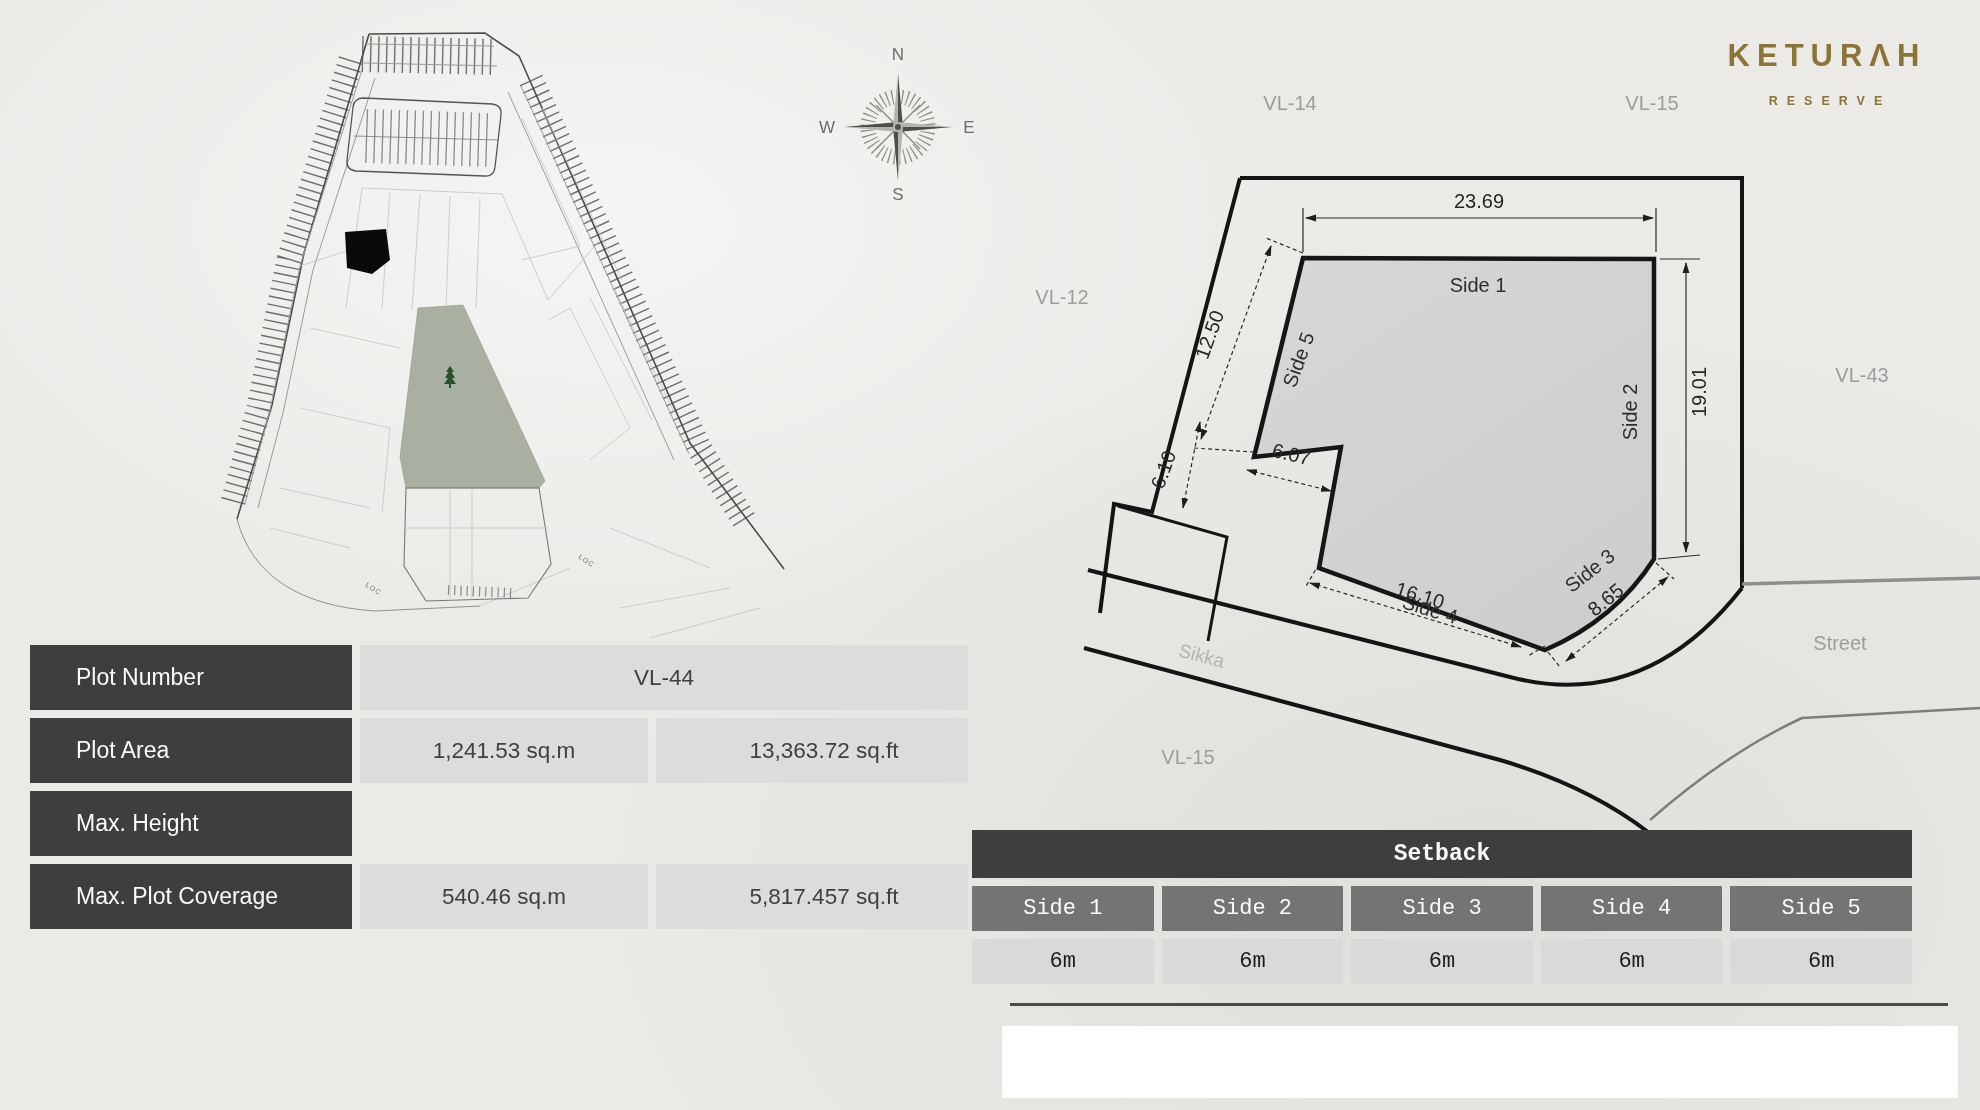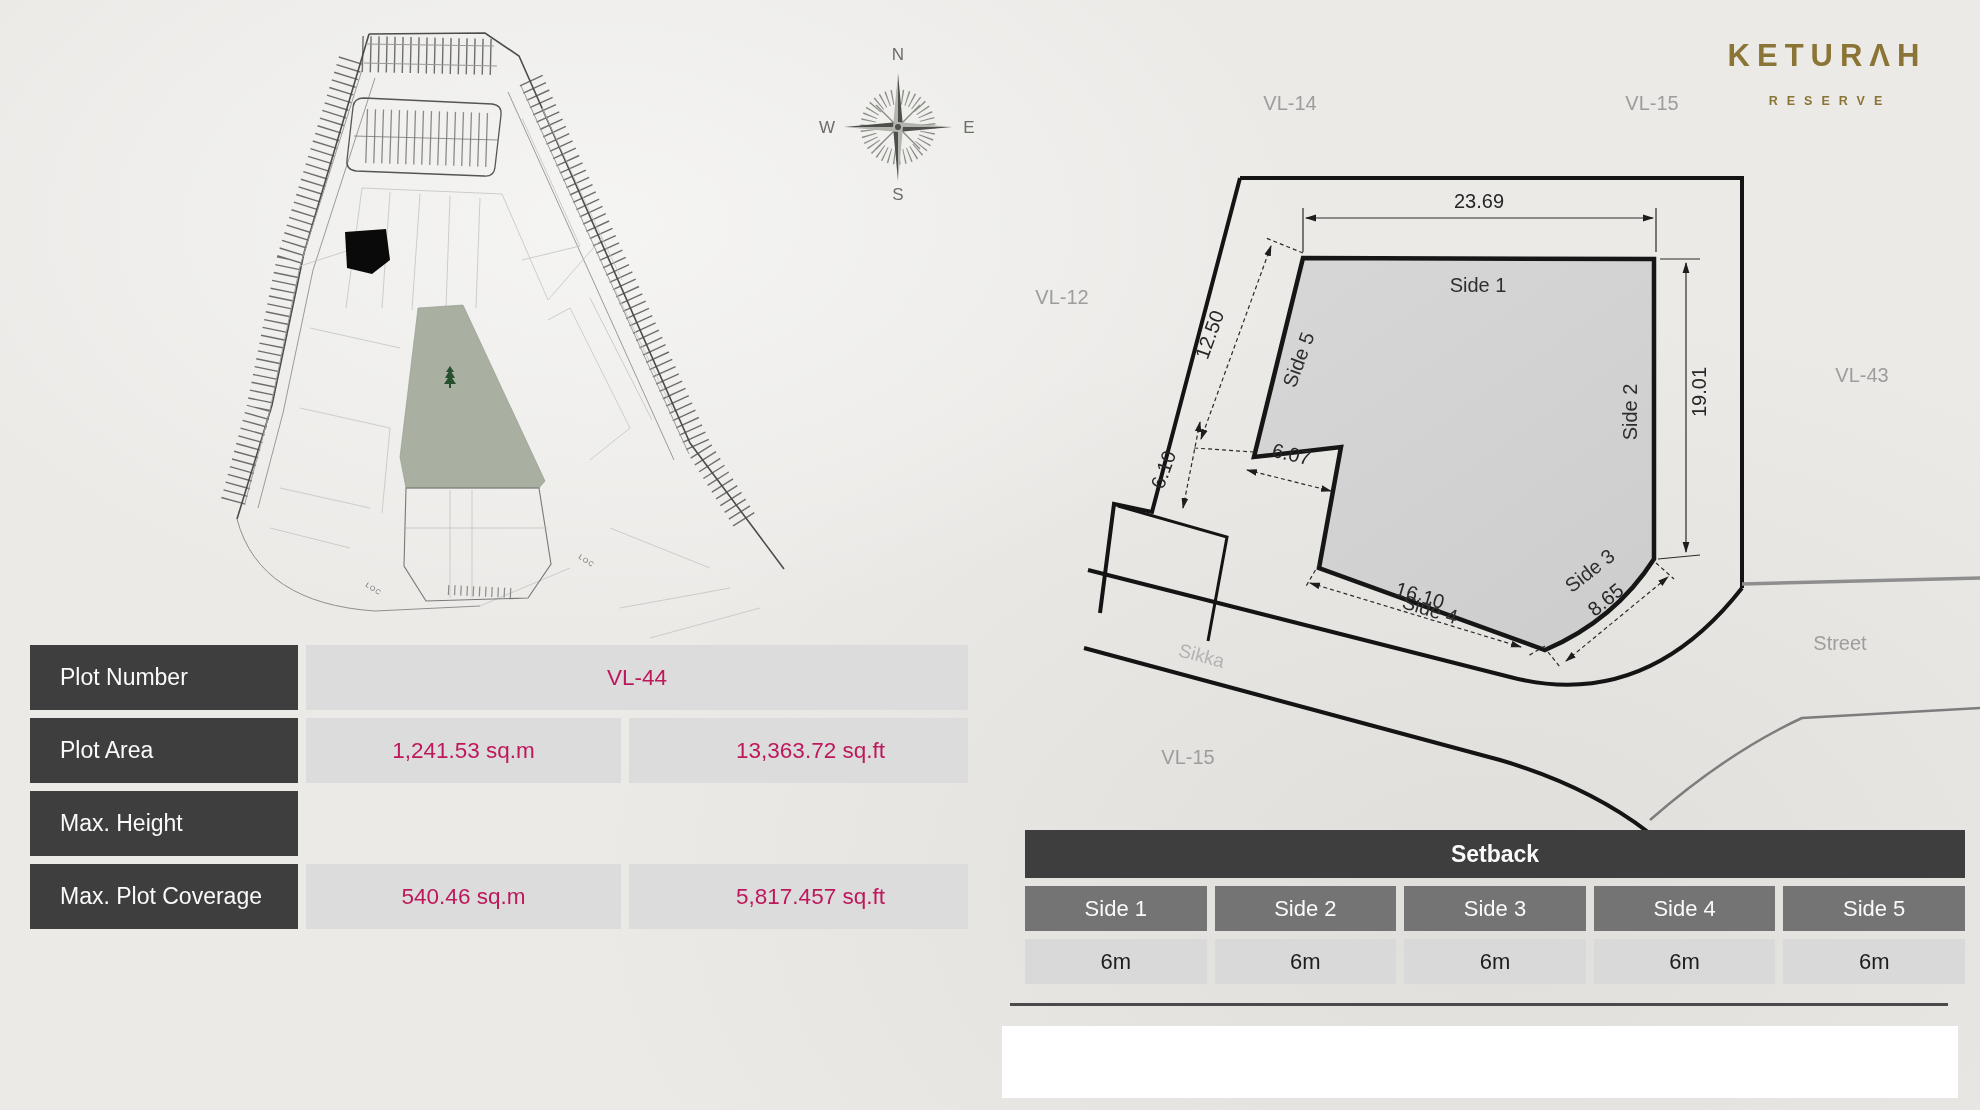--- a/index.html
+++ b/index.html
@@ -12,26 +12,26 @@
     font-family:"Liberation Sans", sans-serif;
     color:#222;
   }
   
   .logo{position:absolute;left:1712px;top:38px;width:230px;text-align:center;color:#8a7436;}
   .logo .name{font-family:Liberation Sans, sans-serif;font-size:31px;font-weight:bold;letter-spacing:7px;white-space:nowrap;}
   .logo .sub{font-size:12.5px;font-weight:bold;letter-spacing:9px;margin-top:20px;padding-left:6px;}
   
   .ptable{position:absolute;left:30px;top:645px;width:938px;}
   .prow{position:relative;height:65px;margin-bottom:8px;width:100%;display:flex;}
-  .plabel{width:268px;background:#3e3e3e;color:#fafafa;font-size:23px;display:flex;align-items:center;padding-left:30px;box-sizing:border-box;flex:none;margin-right:8px;}
-  .pval{background:#dcdcdc;color:#be185d;font-size:22.5px;display:flex;align-items:center;justify-content:center;flex:1;}
+  .plabel{width:322px;background:#3e3e3e;color:#fafafa;font-size:23px;display:flex;align-items:center;padding-left:46px;box-sizing:border-box;flex:none;margin-right:8px;}
+  .pval{background:#dcdcdc;color:#404040;font-size:22.5px;display:flex;align-items:center;justify-content:center;flex:1;}
   .pval + .pval{margin-left:8px;padding-left:24px;}
   .pval b{font-weight:bold;margin-right:7px;}
   
-  .stable{position:absolute;left:1025px;top:830px;width:940px;}
+  .stable{position:absolute;left:972px;top:830px;width:940px;font-family:Liberation Mono, monospace;}
   .shead{height:48px;background:#3e3e3e;color:#fafafa;font-size:23px;font-weight:bold;display:flex;align-items:center;justify-content:center;margin-bottom:8px;}
   .srow{display:flex;margin-bottom:8px;}
   .scell{flex:1;height:45px;display:flex;align-items:center;justify-content:center;}
   .scell + .scell{margin-left:8px;}
   .sside{background:#747474;color:#fafafa;font-size:22px;}
   .sval{background:#d9d9d9;color:#1c1c1c;font-size:22px;}
   .rule{position:absolute;left:1010px;top:1003px;width:938px;height:3px;background:#4a4a4a;}
   .whitebox{position:absolute;left:1002px;top:1026px;width:956px;height:72px;background:#ffffff;}
   
   svg text{font-family:"Liberation Sans", sans-serif;}

